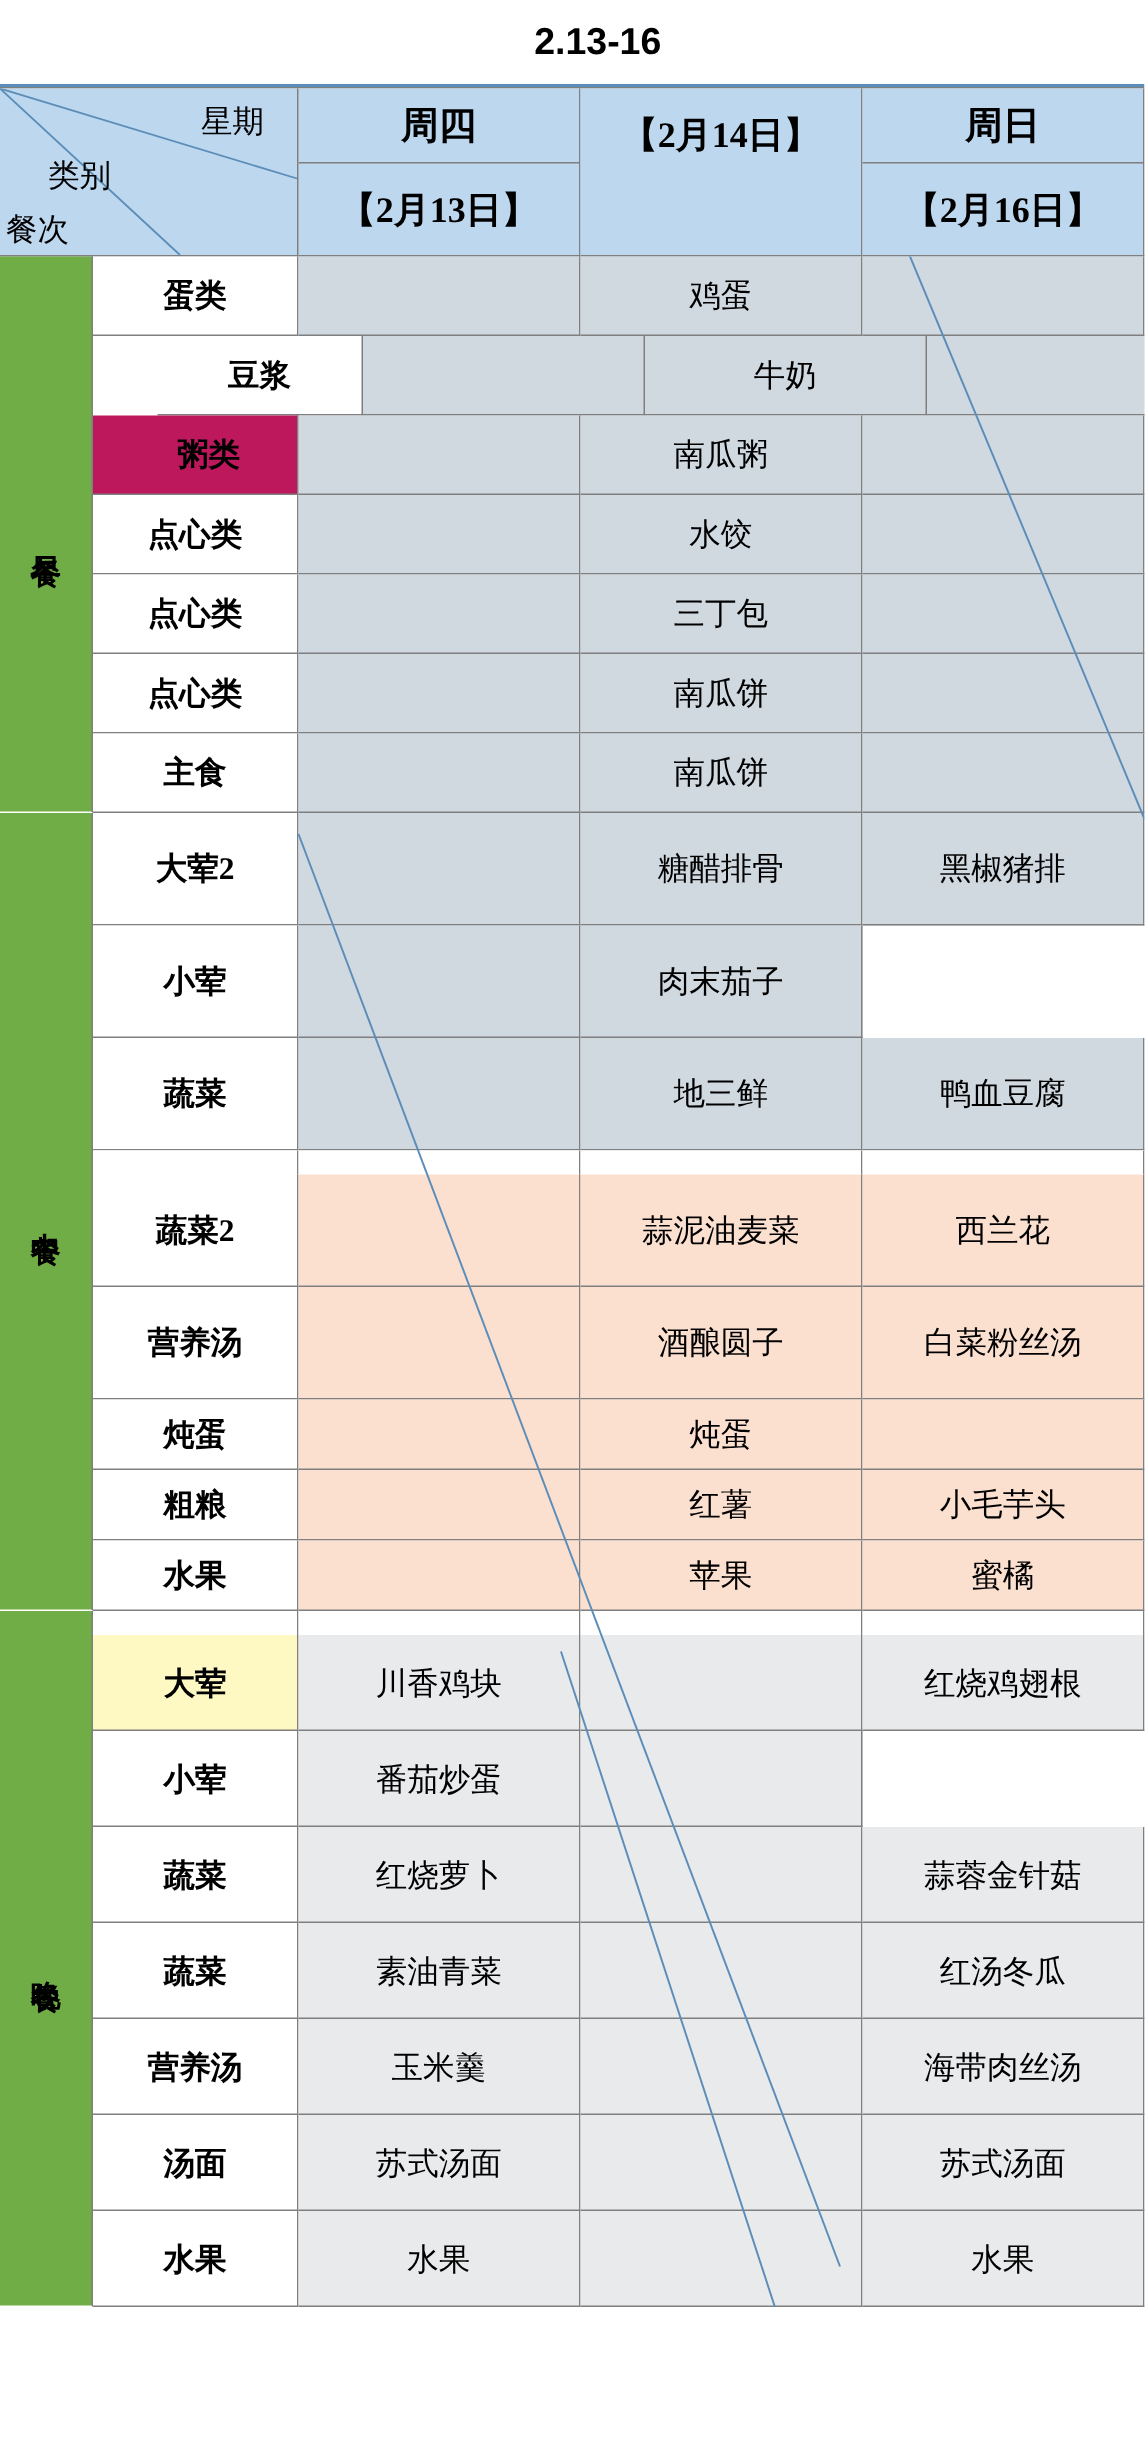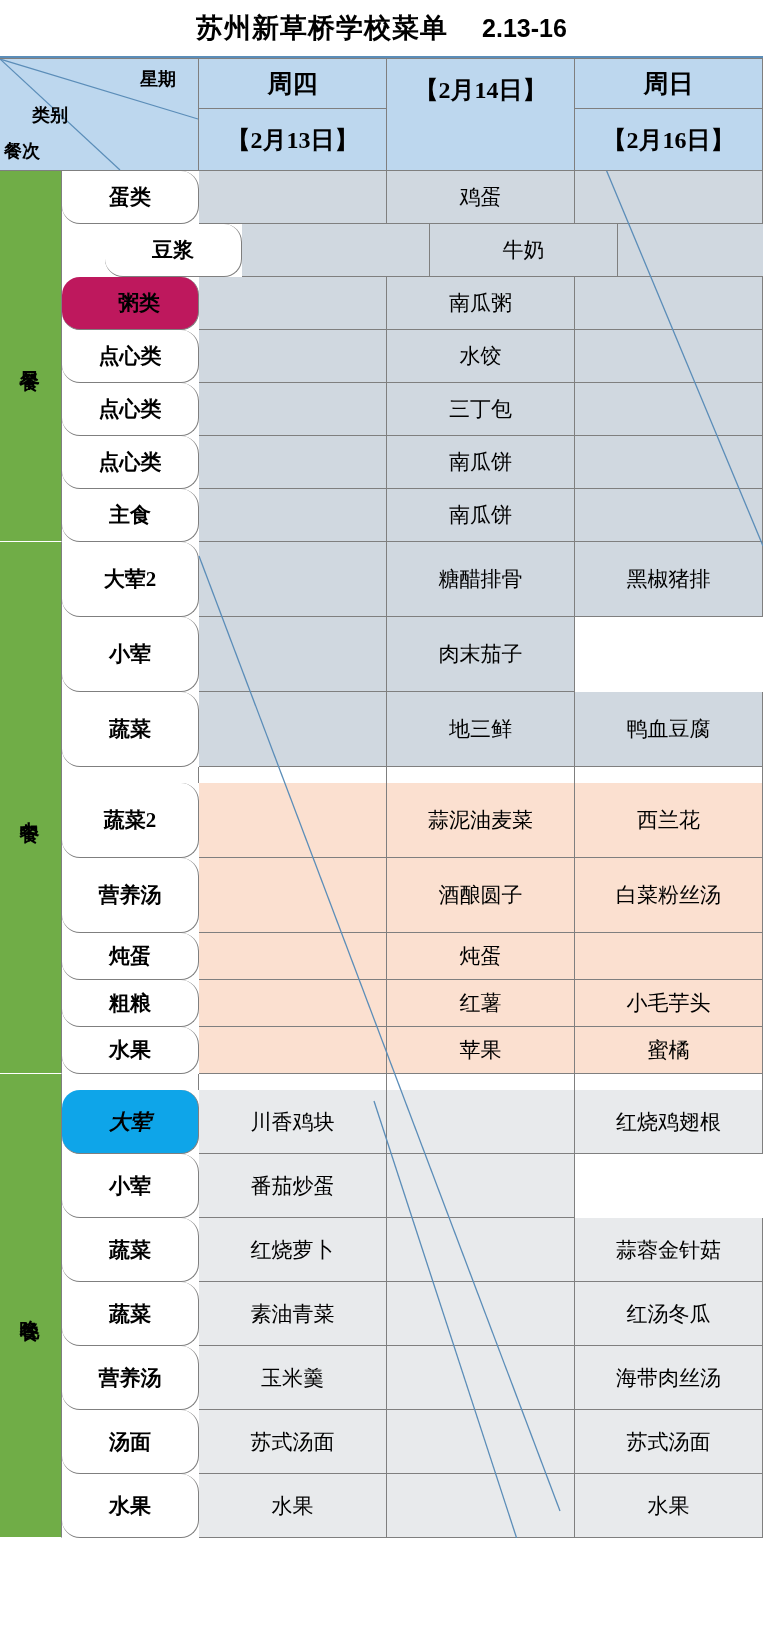--- a/index.html
+++ b/index.html
@@ -48,22 +48,22 @@
     border-right: 1px solid #7f7f7f;
     border-bottom: 1px solid #7f7f7f;
     box-sizing: border-box;
   }
   .corner svg {
     position: absolute;
     left: 0; top: 0;
   }
   .corner .lbl {
     position: absolute;
-    font-size: 18px;
-    font-weight: bold;
+    font-size: 21px;
+    font-weight: normal;
   }
   .corner .lbl-week { right: 22px; top: 8px; }
   .corner .lbl-cat  { left: 32px; top: 44px; }
   .corner .lbl-meal { left: 4px;  top: 80px; }
 
   .daycol {
     width: 188px;
     box-sizing: border-box;
     border-right: 1px solid #7f7f7f;
     border-bottom: 1px solid #7f7f7f;
@@ -136,41 +136,40 @@
     flex: 0 0 137px;
     font-weight: bold;
     background: #ffffff;
   }
   .c-day {
     width: 188px;
     flex: 0 0 188px;
   }
   .b-blue { background: #d0d8e0; }
   .b-peach { background: #fbe0d0; }
-  .b-white { background: #ffffff; border-radius: 18px; }
+  .b-white { background: #ffffff; }
   .b-plain { background: #e8eaec; }
   .spacer-row {
     height: 16px;
     background: #ffffff;
     border-bottom: none;
   }
   .spacer-row .cell { border-bottom: none; background: #ffffff; }
   .diag-overlay {
     position: absolute;
     left: 0; top: 0;
     pointer-events: none;
   }
 </style>
 </head>
 <body>
 
 <div class="sheet">
 
   <div class="title-row">
-    <span class="title-text">苏州新草桥学校菜单</span>
     <span class="title-date">2.13-16</span>
   </div>
 
   <div class="header">
     <div class="corner">
       <svg width="199" height="112" viewBox="0 0 199 112">
         <line x1="0" y1="0" x2="198" y2="60" stroke="#5b8db8" stroke-width="1.2"></line>
         <line x1="0" y1="0" x2="120" y2="111" stroke="#5b8db8" stroke-width="1.2"></line>
       </svg>
       <span class="lbl lbl-week">星期</span>
@@ -293,21 +292,21 @@
           <div class="cell c-day b-peach">苹果</div>
           <div class="cell c-day b-peach">蜜橘</div>
         </div>
         <div class="row spacer-row">
           <div class="cell c-cat"></div>
           <div class="cell c-day"></div>
           <div class="cell c-day"></div>
           <div class="cell c-day"></div>
         </div>
         <div class="row" style="height: 64px;">
-          <div class="cell c-cat b-white" style="background: #0ea5e9; font-style: italic;">大荤</div>
+          <div class="cell c-cat b-white" style="background: #fef9c3;">大荤</div>
           <div class="cell c-day b-plain">川香鸡块</div>
           <div class="cell c-day b-plain"></div>
           <div class="cell c-day b-plain">红烧鸡翅根</div>
         </div>
         <div class="row" style="height: 64px;">
           <div class="cell c-cat b-white" style="background: rgb(255, 255, 255);">小荤</div>
           <div class="cell c-day b-plain">番茄炒蛋</div>
           <div class="cell c-day b-plain"></div>
         </div>
         <div class="row" style="height: 64px;">

